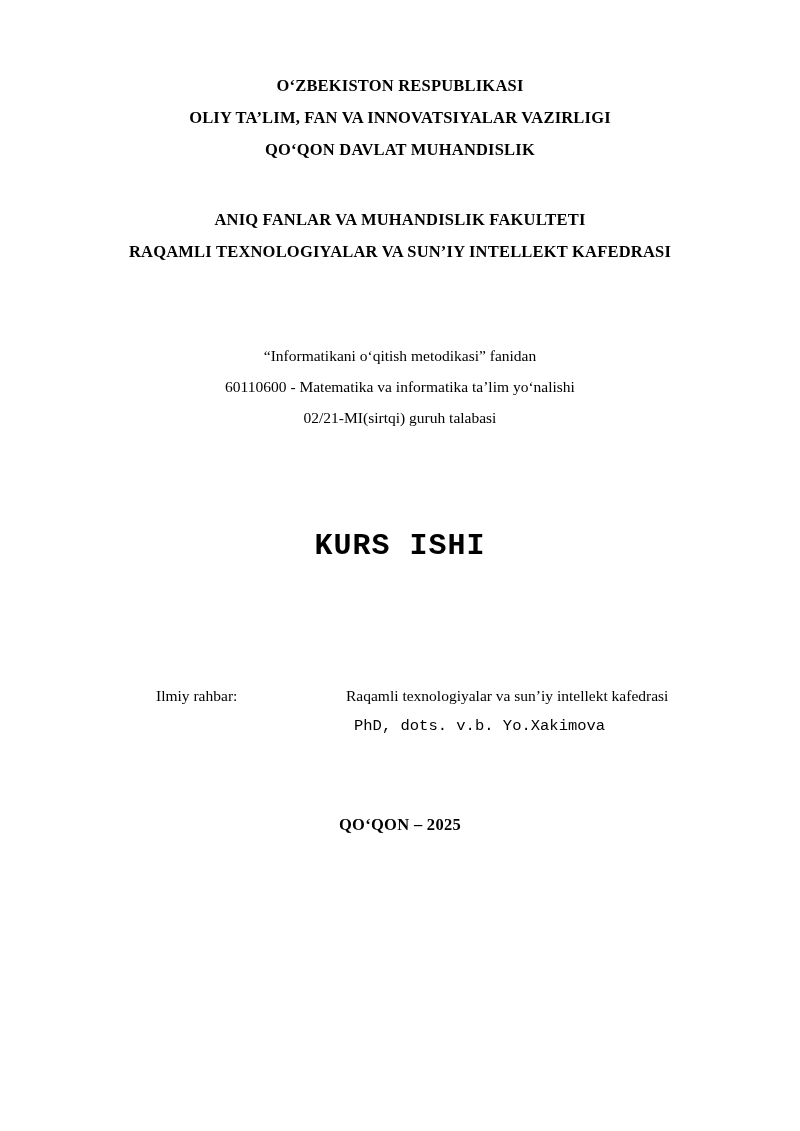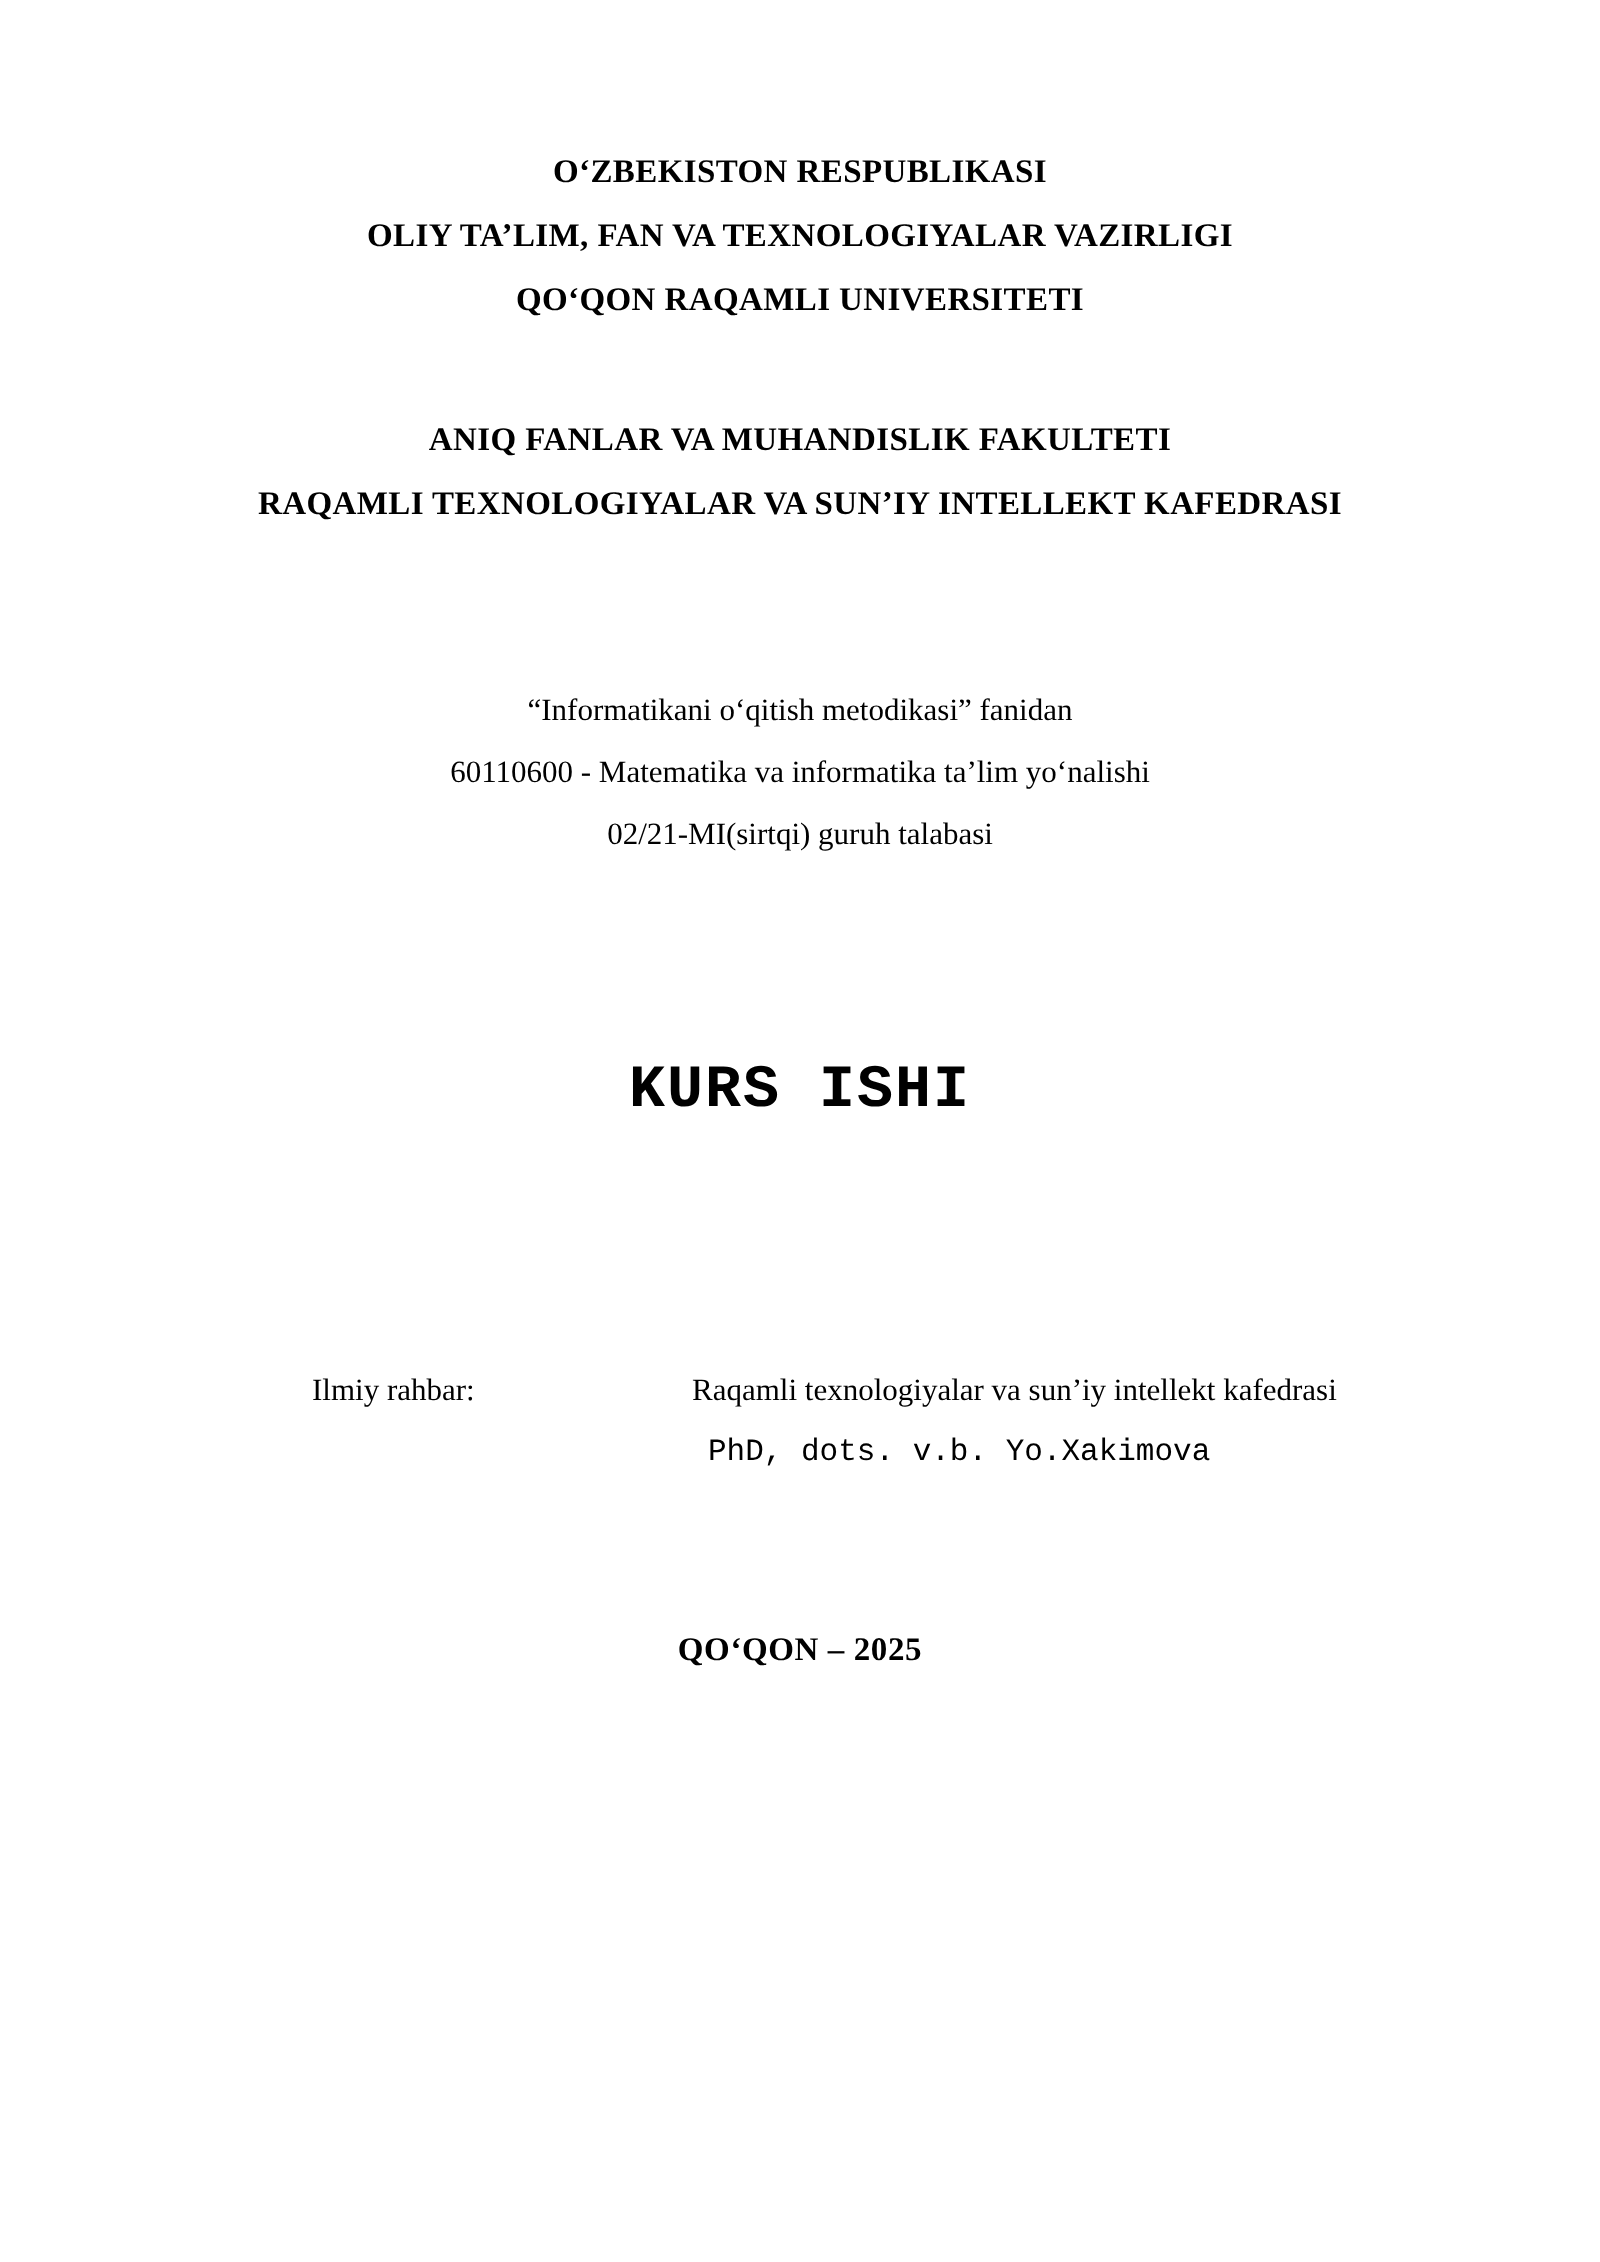--- a/index.html
+++ b/index.html
@@ -112,22 +112,22 @@
     text-align: center;
   }
 </style>
 </head>
 <body>
 
 <div class="page">
 
   <div class="header-block center">
     <div class="header-line">O‘ZBEKISTON RESPUBLIKASI</div>
-    <div class="header-line">OLIY TA’LIM, FAN VA TEXNOLOGIYALAR VAZIRLIGI</div>
-    <div class="header-line">QO‘QON RAQAMLI UNIVERSITETI</div>
+    <div class="header-line">OLIY TA’LIM, FAN VA INNOVATSIYALAR VAZIRLIGI</div>
+    <div class="header-line">QO‘QON DAVLAT MUHANDISLIK</div>
   </div>
 
   <div class="faculty-block center">
     <div class="faculty-line">ANIQ FANLAR VA MUHANDISLIK FAKULTETI</div>
     <div class="faculty-line">RAQAMLI TEXNOLOGIYALAR VA SUN’IY INTELLEKT KAFEDRASI</div>
   </div>
 
   <div class="student-block center">
     <div class="student-line">“Informatikani o‘qitish metodikasi” fanidan</div>
     <div class="student-line">60110600 - Matematika va informatika  ta’lim yo‘nalishi</div>

